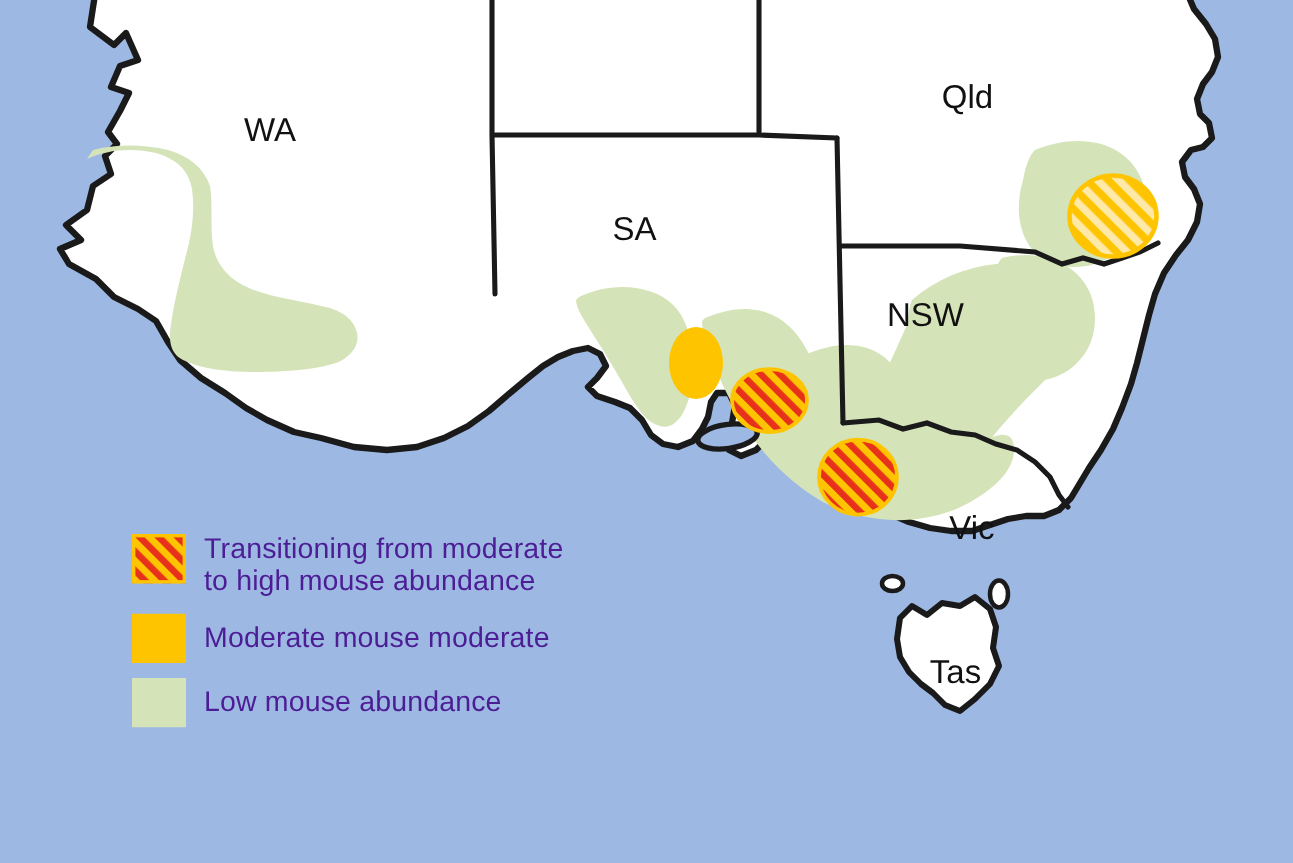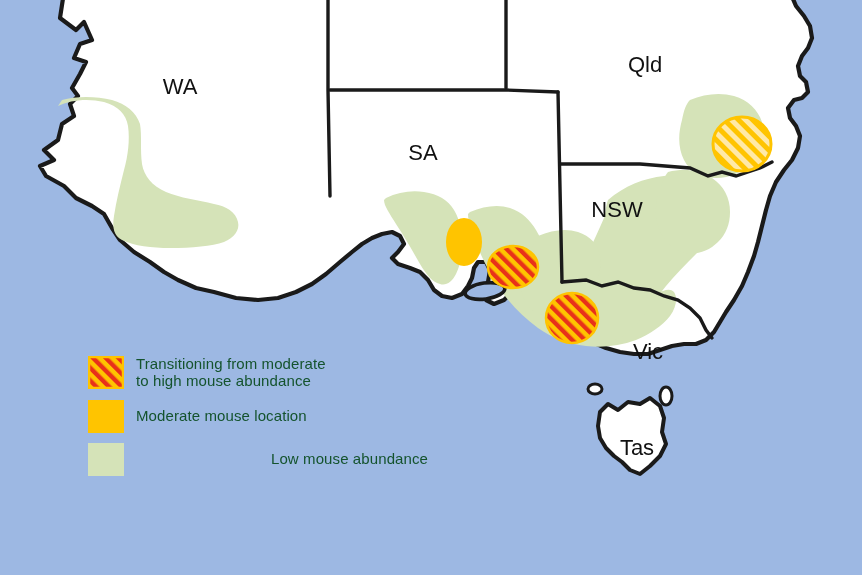--- a/index.html
+++ b/index.html
@@ -20,31 +20,31 @@
   #legend {
     position:absolute;
     left:88px; top:356px;
     width:340px;
   }
   .legend-row {
     display:flex;
     align-items:flex-start;
     margin-bottom:10px;
   }
-  .legend-row:last-child { margin-bottom:0;justify-content:space-between; }
+  .legend-row:last-child { margin-bottom:0; }
   .swatch {
     width:36px; height:33px;
     flex:0 0 36px;
     margin-right:12px;
   }
   .swatch svg { display:block; width:36px; height:33px; }
   .legend-label {
-    font-size:15px;
+    font-size:19px;
     line-height:1.12;
-    color:#14532d;
+    color:#4c1d95;
     letter-spacing:0.1px;
     padding-top:1px;
     white-space:pre-line;
   }
   .legend-row.two-line .legend-label { padding-top:0px; }
   .legend-row.one-line { align-items:center; }
   .legend-row.one-line .swatch { margin-top:0; }
 
   
   #caption {
@@ -201,21 +201,21 @@
       <span class="legend-label">Transitioning from moderate
 to high mouse abundance</span>
     </div>
 
     <div class="legend-row one-line">
       <span class="swatch">
         <svg viewBox="0 0 36 33" xmlns="http://www.w3.org/2000/svg">
           <rect x="0" y="0" width="36" height="33" fill="#FFC400"></rect>
         </svg>
       </span>
-      <span class="legend-label">Moderate mouse location</span>
+      <span class="legend-label">Moderate mouse moderate</span>
     </div>
 
     <div class="legend-row one-line">
       <span class="swatch">
         <svg viewBox="0 0 36 33" xmlns="http://www.w3.org/2000/svg">
           <rect x="0" y="0" width="36" height="33" fill="#D5E3B8"></rect>
         </svg>
       </span>
       <span class="legend-label">Low mouse abundance</span>
     </div>

